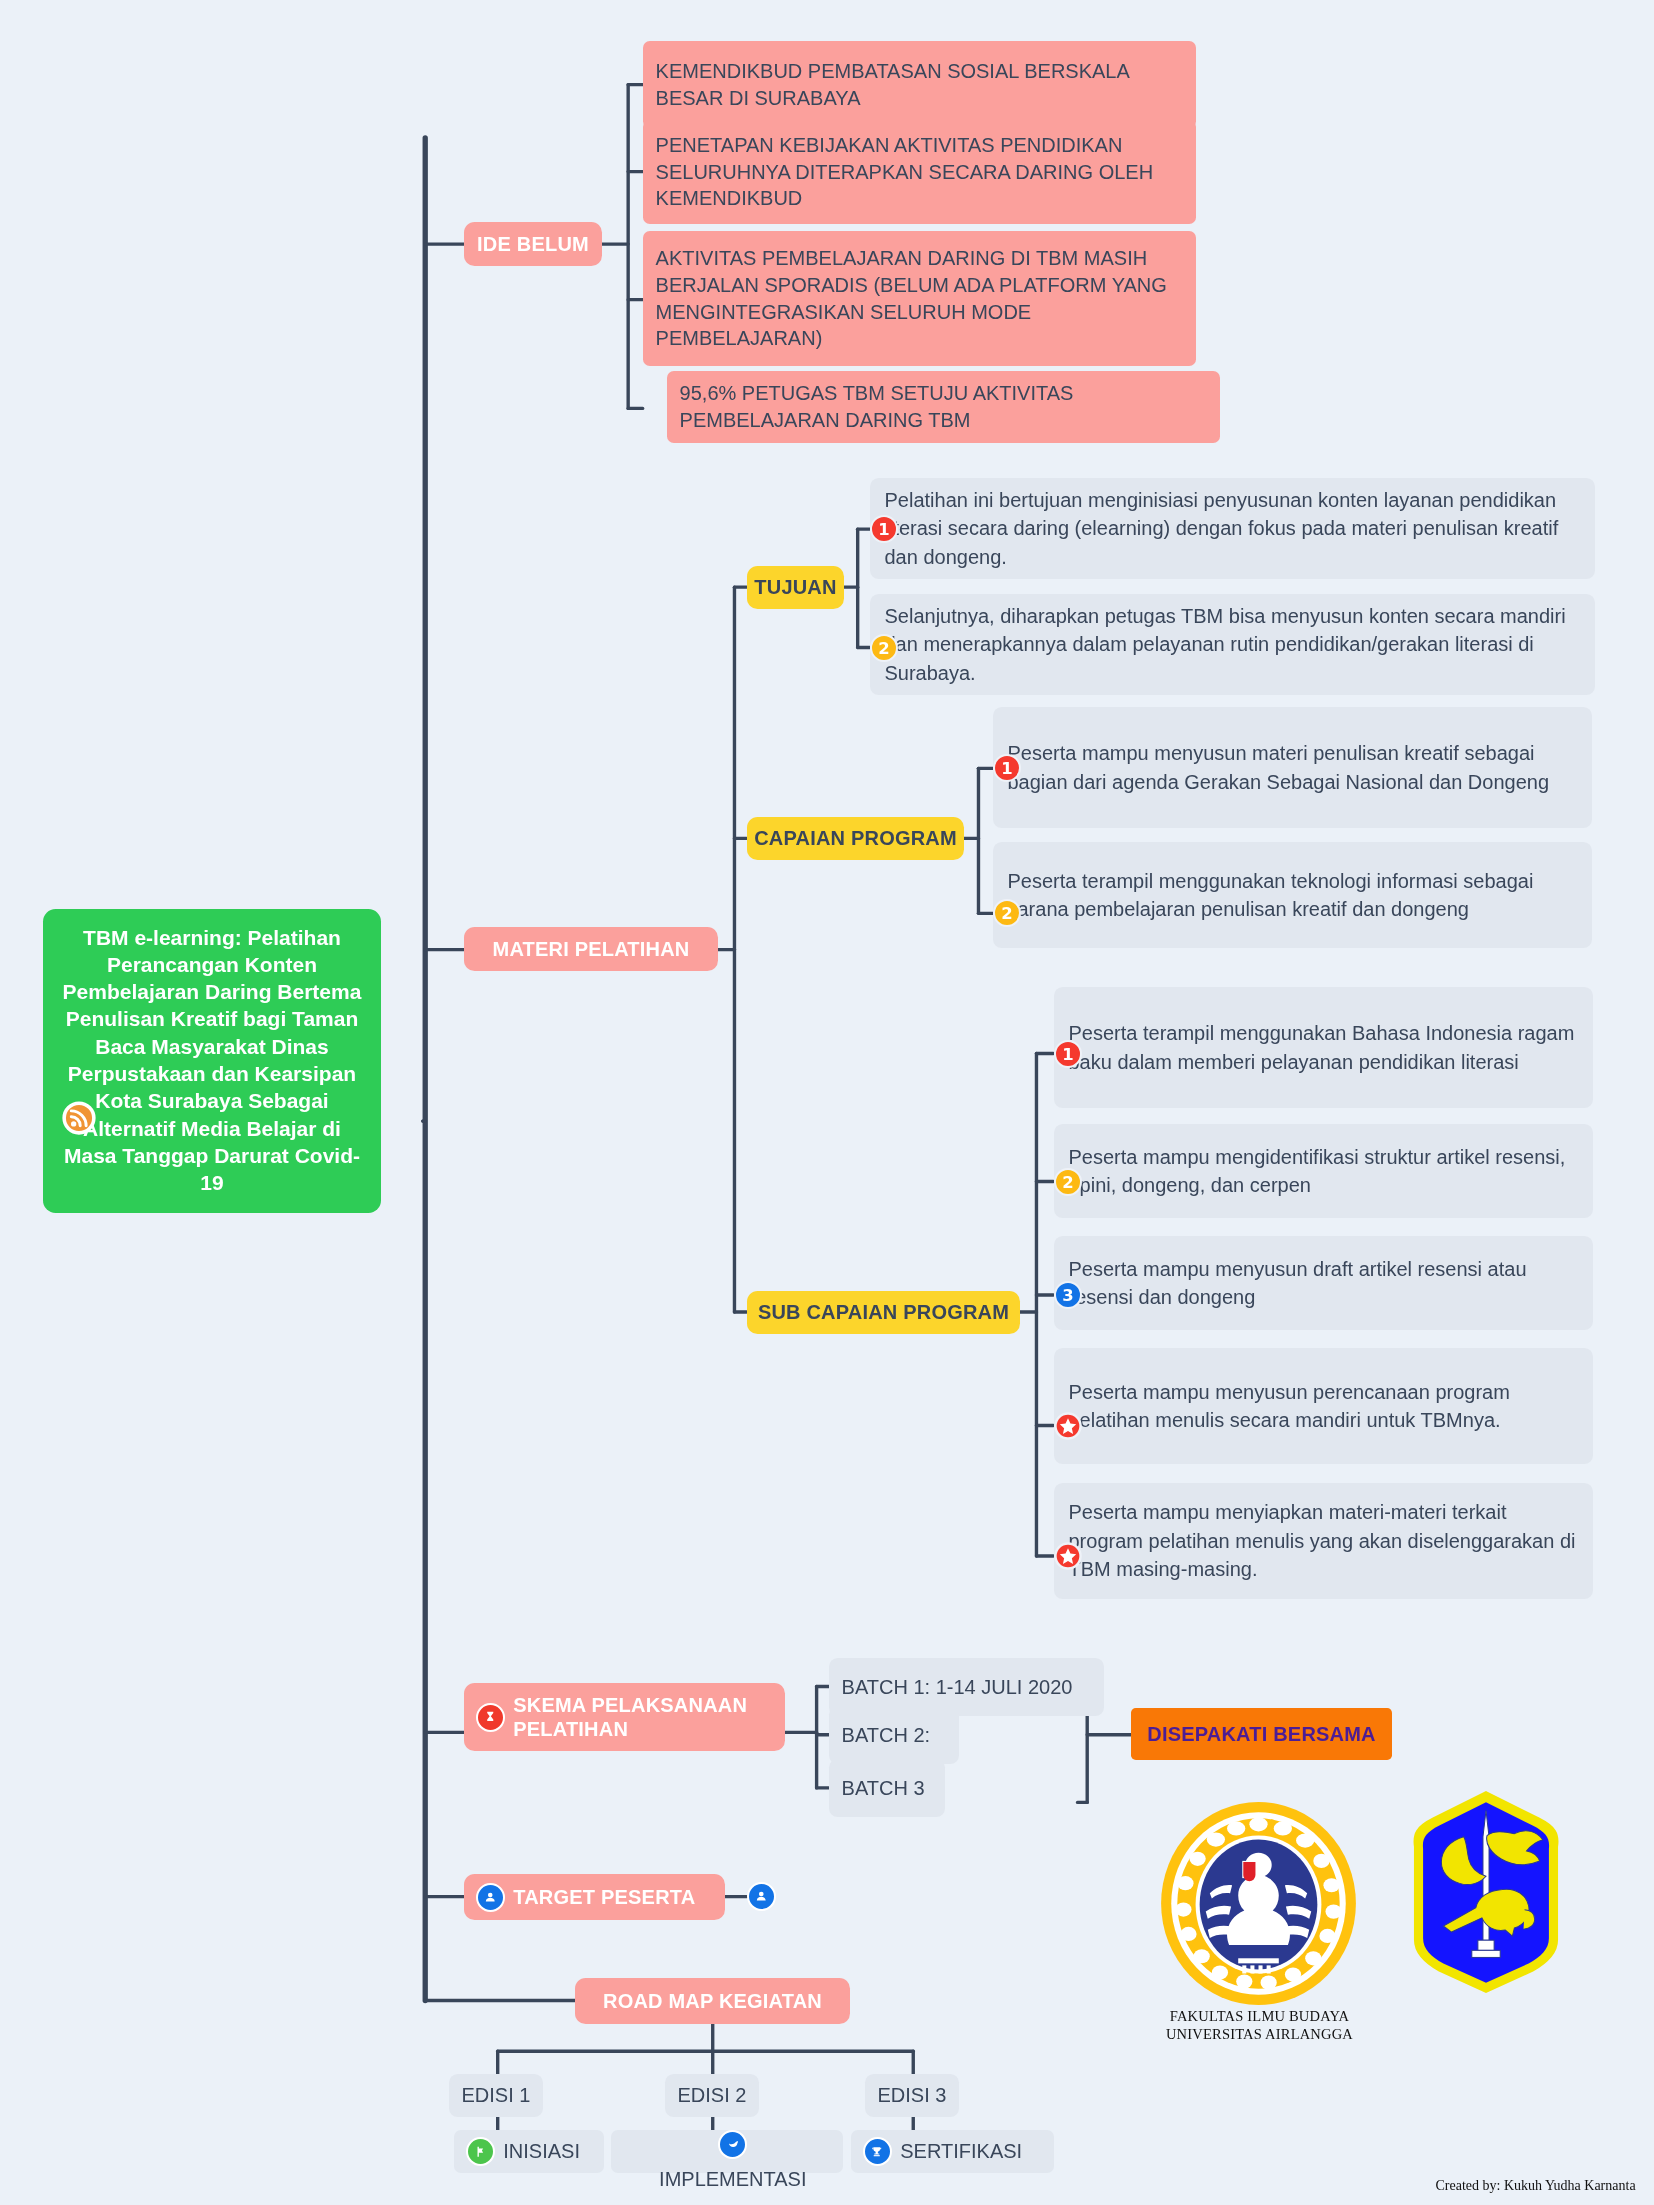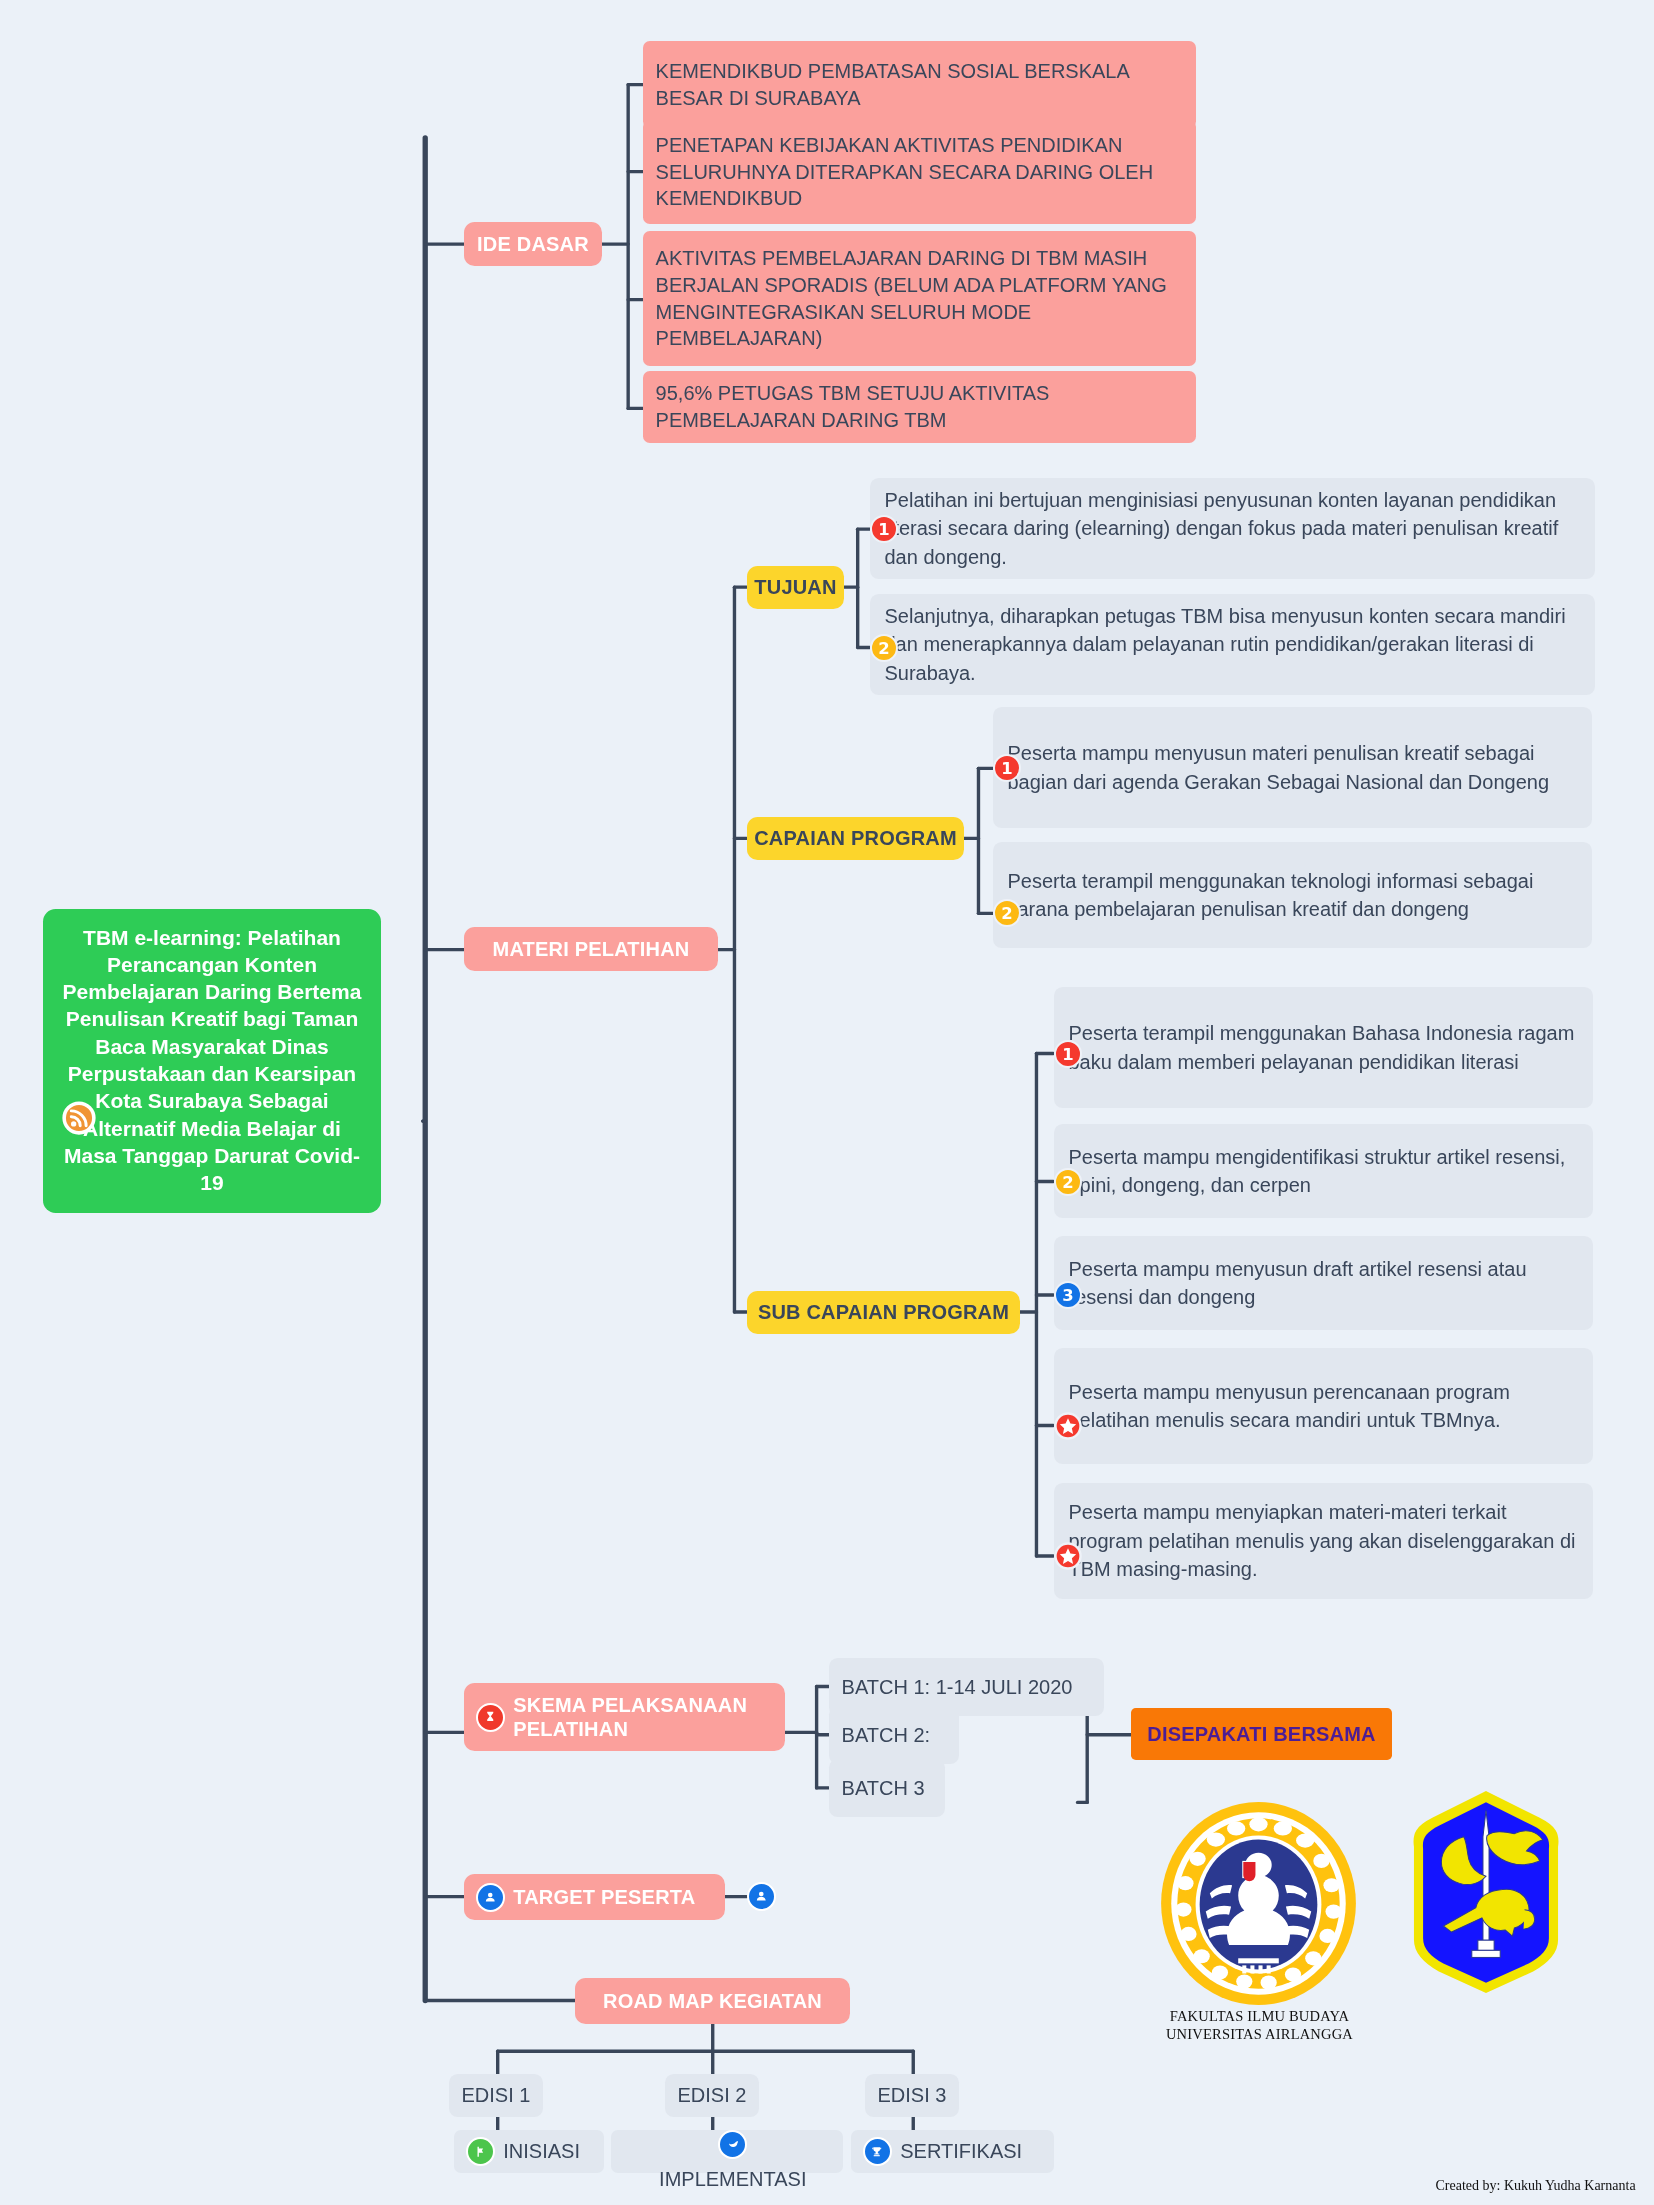--- a/index.html
+++ b/index.html
@@ -155,33 +155,33 @@
   <div style="position:absolute;left:60px;top:1099px;width:38px;height:38px;">
     <svg viewBox="0 0 64 64" width="38" height="38">
       <circle cx="32" cy="32" r="25" fill="#f09434" stroke="#ffffff" stroke-width="6"></circle>
       <circle cx="23" cy="42" r="4.5" fill="#ffffff"></circle>
       <path d="M19 30 a15 15 0 0 1 15 15" fill="none" stroke="#ffffff" stroke-width="5" stroke-linecap="round"></path>
       <path d="M19 20 a25 25 0 0 1 25 25" fill="none" stroke="#ffffff" stroke-width="5" stroke-linecap="round"></path>
     </svg>
   </div>
 
   <div class="node pill pink" style="left:464px;top:222px;width:138px;height:44px;justify-content:center;font-size:20px;">
-    <span>IDE DASAR</span>
+    <span>IDE BELUM</span>
   </div>
 
   <div class="node redbox" style="left:643px;top:41px;width:553px;height:87px;">
     <span>KEMENDIKBUD PEMBATASAN SOSIAL BERSKALA BESAR DI SURABAYA</span>
   </div>
   <div class="node redbox" style="left:643px;top:120px;width:553px;height:104px;">
     <span>PENETAPAN KEBIJAKAN AKTIVITAS PENDIDIKAN SELURUHNYA DITERAPKAN SECARA DARING OLEH KEMENDIKBUD</span>
   </div>
   <div class="node redbox" style="left:643px;top:231px;width:553px;height:135px;">
     <span>AKTIVITAS PEMBELAJARAN DARING DI TBM MASIH BERJALAN SPORADIS (BELUM ADA PLATFORM YANG MENGINTEGRASIKAN SELURUH MODE PEMBELAJARAN)</span>
   </div>
-  <div class="node redbox" style="left:643px;top:371px;width:553px;height:72px;">
+  <div class="node redbox" style="left:667px;top:371px;width:553px;height:72px;">
     <span>95,6% PETUGAS TBM SETUJU AKTIVITAS PEMBELAJARAN DARING TBM</span>
   </div>
 
   <div class="node pill pink" style="left:464px;top:927px;width:254px;height:44px;justify-content:center;font-size:20px;">
     <span>MATERI PELATIHAN</span>
   </div>
 
   <div class="node pill yellow" style="left:747px;top:566px;width:97px;height:43px;justify-content:center;font-size:20px;">
     <span>TUJUAN</span>
   </div>

